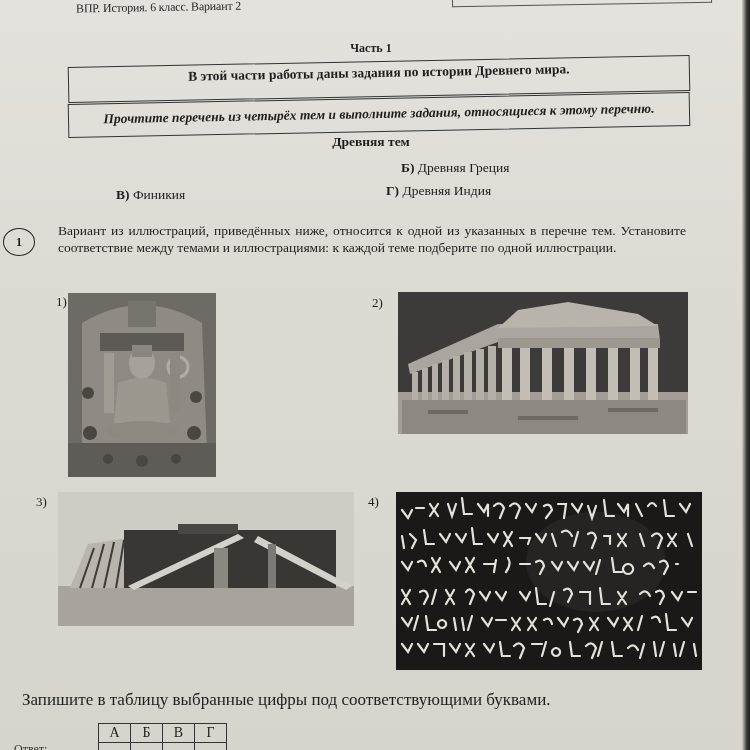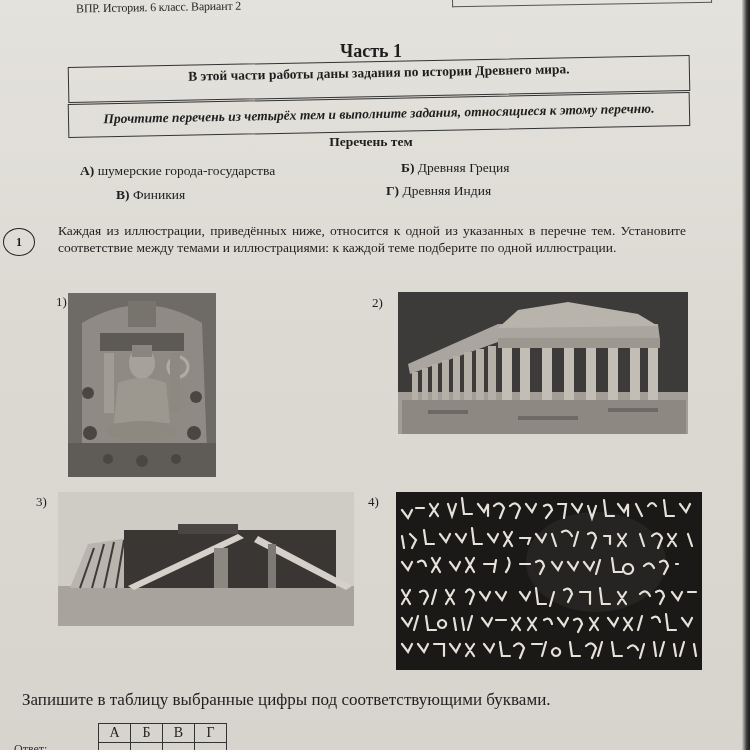--- a/index.html
+++ b/index.html
@@ -11,21 +11,21 @@
     position: relative;
   }
   .page {
     position: absolute; left: 0; top: 0; width: 742px; height: 750px;
     background: linear-gradient(180deg, #e4e2dc 0%, #dcdad3 40%, #d6d4cd 100%);
   }
   .edge { position: absolute; right: 0; top: 0; width: 8px; height: 750px;
     background: linear-gradient(90deg, #cfcdc6, #3a3a3a 60%, #1b1b1b); }
   .header-text { position: absolute; left: 76px; top: 0px; font-size: 12px; letter-spacing: -0.2px; color:#2a2a2a; transform: rotate(-1deg);}
   .top-box { position:absolute; left: 452px; top: -8px; width: 258px; height: 12px; border: 1px solid #555; border-top:none; transform: rotate(-1deg);}
-  .part-title { position:absolute; left: 0; width: 742px; top: 41px; text-align:center; font-weight:bold; font-size:18px; }
+  .part-title { position:absolute; left: 0; width: 742px; top: 41px; text-align:center; font-weight:bold; font-size:12px; }
   .box1 { position:absolute; left: 68px; top: 61px; width: 622px; height: 36px; border:1px solid #333; transform: rotate(-1.1deg); box-sizing:border-box;}
   .box1 span { display:block; text-align:center; font-weight:bold; font-size:13.5px; padding-top: 16px; }
   .box2 { position:absolute; left: 68px; top: 98px; width: 622px; height: 34px; border:1px solid #333; transform: rotate(-1.1deg); box-sizing:border-box;}
   .box2 span { display:block; text-align:center; font-weight:bold; font-style:italic; font-size:13.5px; padding-top: 11px; }
   .topics-title { position:absolute; left: 0; width: 742px; top: 134px; text-align:center; font-weight:bold; font-size:13.5px; }
   .topic { position:absolute; font-size:13.5px; }
   .topic b { font-weight:bold; }
   .task-num { position:absolute; left: 3px; top: 228px; width: 30px; height: 26px; border:1.5px solid #222; border-radius:50%; text-align:center; line-height:26px; font-size:12px; font-weight:bold; }
   .task-text { position:absolute; left: 58px; top: 223px; width: 628px; font-size:13.5px; line-height:16.5px; text-align: justify; }
   .lbl { position:absolute; font-size:13px; }
@@ -44,40 +44,36 @@
   <div class="header-text">ВПР. История. 6 класс. Вариант 2</div>
 
   <div class="part-title">Часть 1</div>
   <div class="box1">
     <span style="padding-top:3px">В этой части работы даны задания по истории Древнего мира.</span>
   </div>
   <div class="box2">
     <span style="padding-top:7px">Прочтите перечень из четырёх тем и выполните задания, относящиеся к этому перечню.</span>
   </div>
 
-  <div class="topics-title">Перечень тем</div>
-  <div class="topic" style="left:80px; top:163px;">
-    <b>А)</b>
-    <span>шумерские города-государства</span>
-  </div>
+  <div class="topics-title">Древняя тем</div>
   <div class="topic" style="left:386px; top:160px;margin-left:15px;">
     <b>Б)</b>
     <span>Древняя Греция</span>
   </div>
   <div class="topic" style="left:80px; top:187px;margin-left:36px;">
     <b>В)</b>
     <span>Финикия</span>
   </div>
   <div class="topic" style="left:386px; top:183px;font-family:Liberation Serif, serif;">
     <b>Г)</b>
     <span>Древняя Индия</span>
   </div>
 
   <div class="task-num">1</div>
-  <div class="task-text">Каждая из иллюстрации, приведённых ниже, относится к одной из указанных в перечне тем. Установите соответствие между темами и иллюстрациями: к каждой теме подберите по одной иллюстрации.</div>
+  <div class="task-text">Вариант из иллюстраций, приведённых ниже, относится к одной из указанных в перечне тем. Установите соответствие между темами и иллюстрациями: к каждой теме подберите по одной иллюстрации.</div>
 
   <div class="lbl" style="left:56px; top:294px;">1)</div>
   <div class="img" style="left:68px; top:293px; width:148px; height:184px;">
     <svg width="148" height="184" viewBox="0 0 148 184">
       <rect width="148" height="184" fill="#6e6a65"></rect>
       <path d="M14 184 L14 30 Q74 -6 134 30 L140 184 Z" fill="#8f8a83"></path>
       <rect x="32" y="40" width="84" height="18" fill="#5d5954"></rect>
       <rect x="60" y="8" width="28" height="26" fill="#77736d"></rect>
       <ellipse cx="74" cy="70" rx="13" ry="16" fill="#a6a199"></ellipse>
       <rect x="64" y="52" width="20" height="12" fill="#8a857e"></rect>

